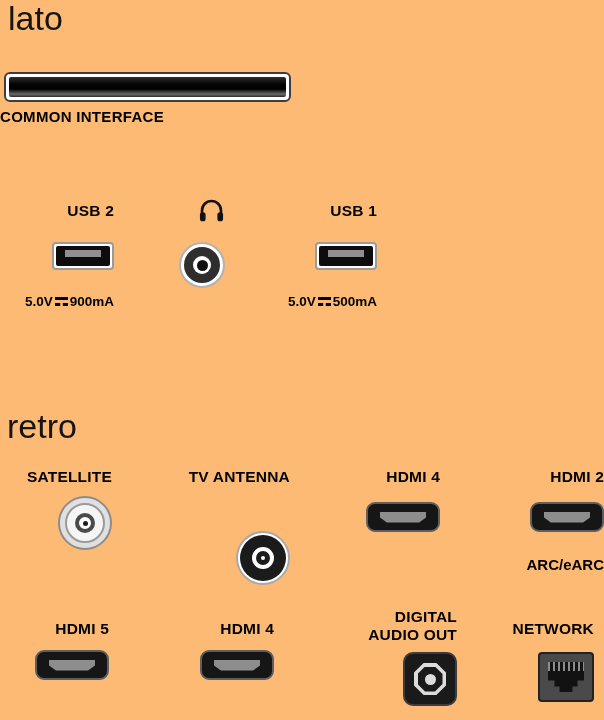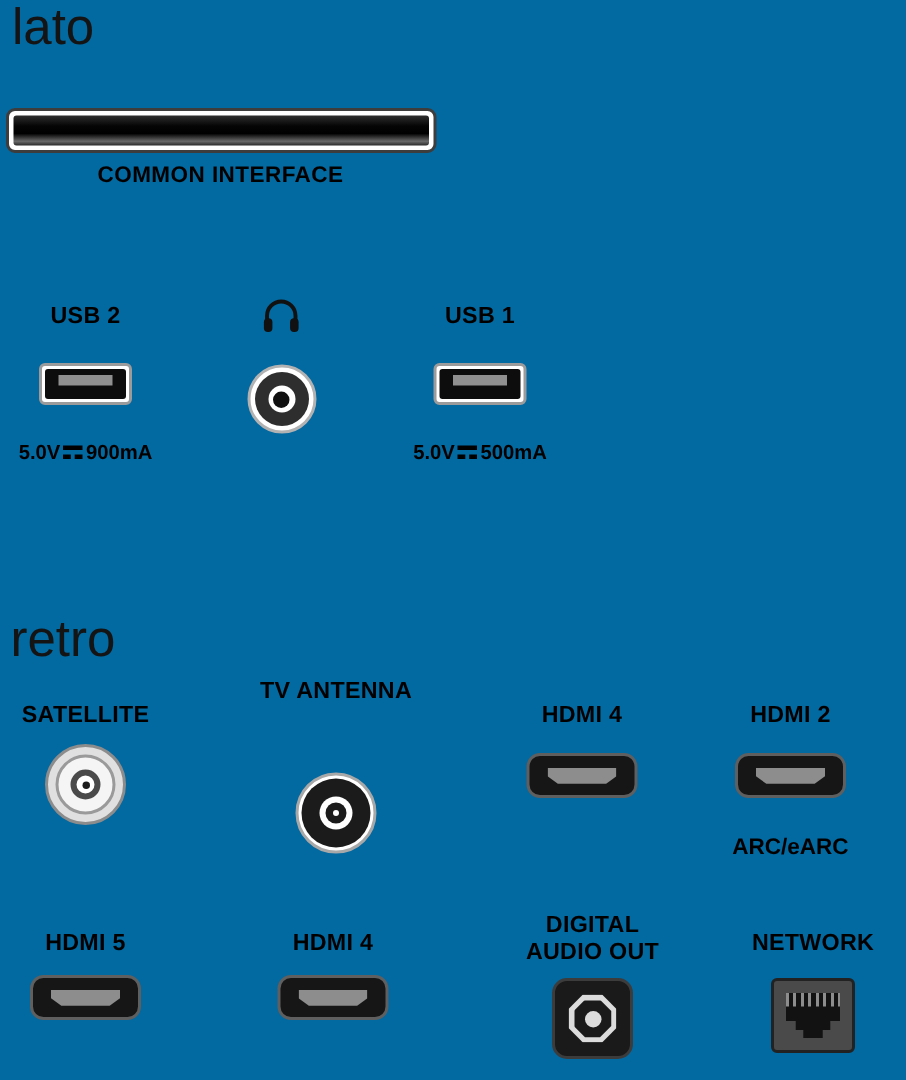--- a/index.html
+++ b/index.html
@@ -1,30 +1,30 @@
 <!DOCTYPE html>
 <html><head>
 <meta charset="utf-8">
 <style>
   * { margin:0; padding:0; box-sizing:border-box; }
   html,body { background:#ffffff; }
   body { font-family:"Liberation Sans", sans-serif; color:#000; }
-  .canvas { position:relative; width:604px; height:720px; background:#0369a1; overflow:hidden; }
+  .canvas { position:relative; width:604px; height:720px; background:#fdba74; overflow:hidden; }
 
   .h-title { position:absolute; font-size:34px; font-weight:400; color:#141414; line-height:1.1; }
 
-  .group { position:absolute; display:flex; flex-direction:column; align-items:center; }
+  .group { position:absolute; display:flex; flex-direction:column; align-items:flex-end; }
   .port-label { font-size:15.5px; font-weight:700; text-align:center; white-space:nowrap; letter-spacing:.2px; color:#000; }
 
   
   .ci-slot { position:absolute; left:4px; top:72px; width:287px; height:30px;
              border:2px solid #3d3d3d; border-radius:6px; padding:3px; background:#fff; }
   .ci-slot-inner { width:100%; height:100%; border-radius:2px;
              background:linear-gradient(180deg,#2e2e2e 0%,#050505 35%,#000 60%,#6a6a6a 86%,#2a2a2a 100%); }
-  .ci-label { position:absolute; left:0; top:108px; width:294px; text-align:center;
+  .ci-label { position:absolute; left:0; top:108px; width:294px; text-align:left;
              font-size:15px; font-weight:700; letter-spacing:.3px; }
 
   
   .usb-port { width:62px; height:28px; border:2px solid #9b9b9b; border-radius:4px; background:#fff; padding:2px; margin-top:22px; }
   .usb-port-inner { width:100%; height:100%; background:#0d0d0d; border-radius:2px; position:relative; }
   .usb-port-inner::after { content:""; position:absolute; left:9px; right:9px; top:4px; height:7px; background:#909090; }
 
   
   .power { margin-top:24px; font-size:13.5px; font-weight:700; white-space:nowrap; display:flex; align-items:center; gap:2px; }
   .dc-symbol { display:inline-block; width:13px; height:9px; border-top:3px solid #000; border-bottom:3px dashed #000; }
@@ -137,41 +137,41 @@
     <div class="port-label">SATELLITE</div>
     <div class="cc sat-outer">
       <div class="cc sat-ring2">
         <div class="cc sat-ring3">
           <div class="sat-center"></div>
         </div>
       </div>
     </div>
   </div>
 
-  <div class="group" style="left:158px; top:452px; width:132px;gap:35px;">
+  <div class="group" style="left:158px; top:468px; width:132px;gap:35px;">
     <div class="port-label">TV ANTENNA</div>
     <div class="cc ant-outer">
       <div class="cc ant-disc">
         <div class="cc ant-white">
           <div class="cc ant-inner">
             <div class="ant-hole"></div>
           </div>
         </div>
       </div>
     </div>
   </div>
 
   <div class="group" style="left:336px; top:468px; width:104px;">
     <div class="port-label">HDMI 4</div>
     <div class="hdmi-port">
       <div class="hdmi-slot"></div>
     </div>
   </div>
 
-  <div class="group" style="left:475px; top:468px; width:104px;">
+  <div class="group" style="left:500px; top:468px; width:104px;">
     <div class="port-label">HDMI 2</div>
     <div class="hdmi-port">
       <div class="hdmi-slot"></div>
     </div>
     <div class="arc-label">ARC/eARC</div>
   </div>
 
   <div class="group" style="left:5px; top:620px; width:104px;">
     <div class="port-label">HDMI 5</div>
     <div class="hdmi-port r2">

